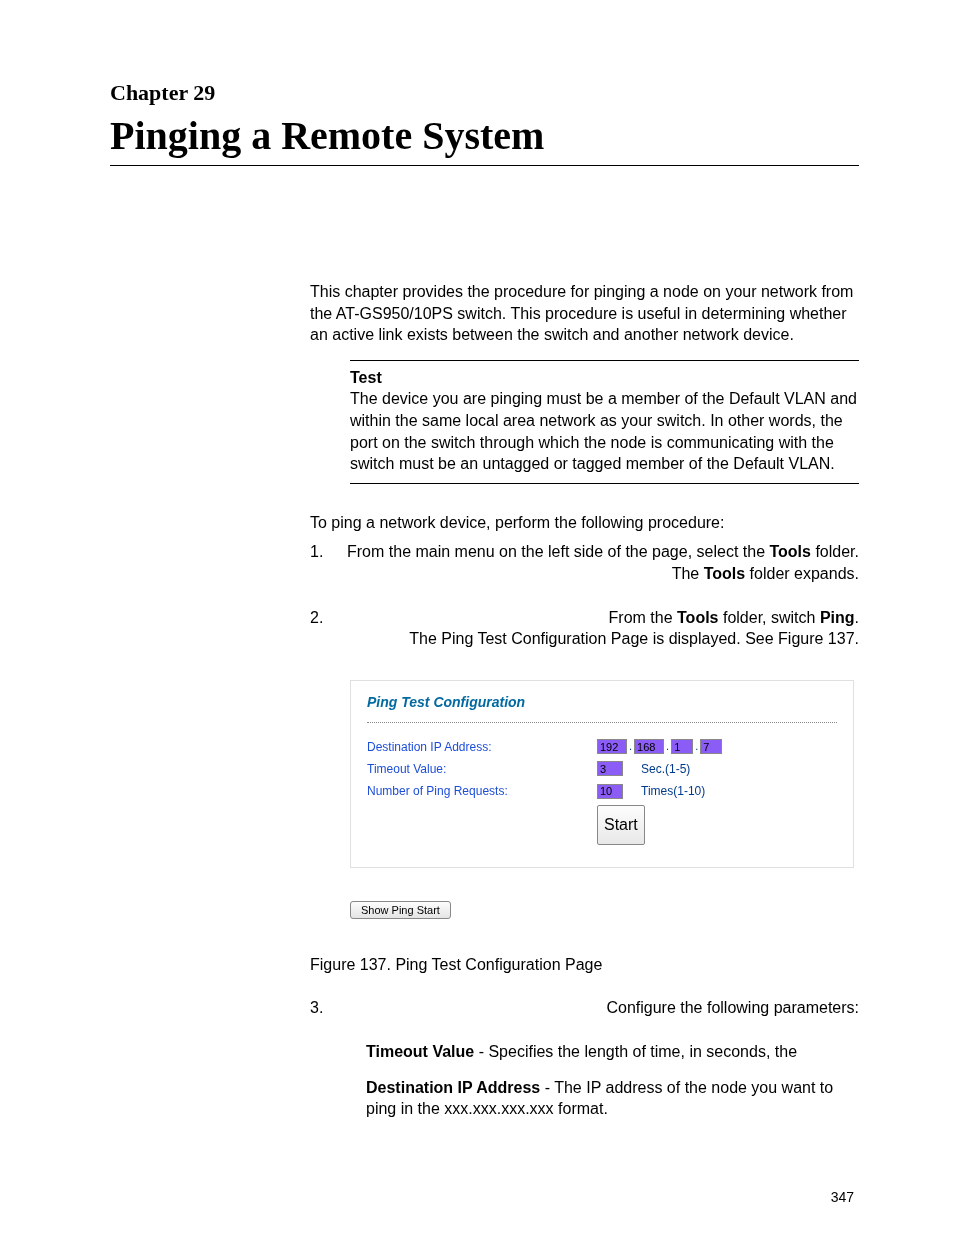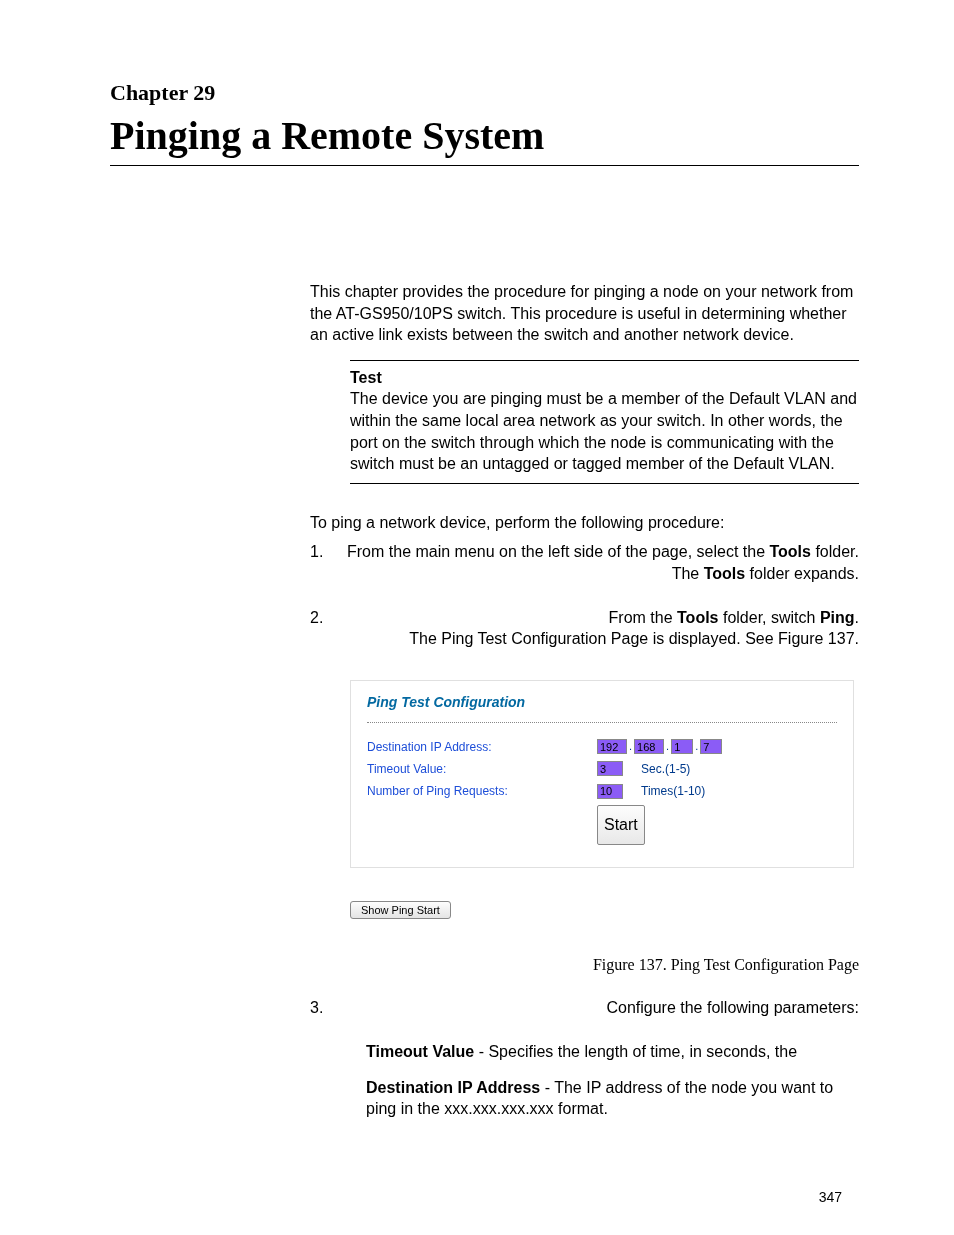--- a/index.html
+++ b/index.html
@@ -118,33 +118,32 @@
       margin: 14px 0 0 40px;
     }
     .show-result-btn {
       font-size: 11px;
       padding: 2px 10px;
       border: 1px solid #888;
       border-radius: 3px;
       background: linear-gradient(#fdfdfd, #e4e4e4);
     }
     .figure-caption {
-      text-align: right;
+      text-align: left;
       margin: 34px 0 22px 0;
       font-size: 16px;
-      font-family: Liberation Serif, serif;
     }
     .param-block {
       margin-left: 56px;
       margin-bottom: 14px;
     }
     .page-number {
       position: absolute;
       bottom: 30px;
-      right: 112px;
+      right: 100px;
       font-size: 14px;
       text-align: right;
     }
   </style>
 </head>
 <body>
 
 <div class="page">
   <div class="chapter-label">Chapter 29</div>
   <h1 class="chapter-title">Pinging a Remote System</h1>

